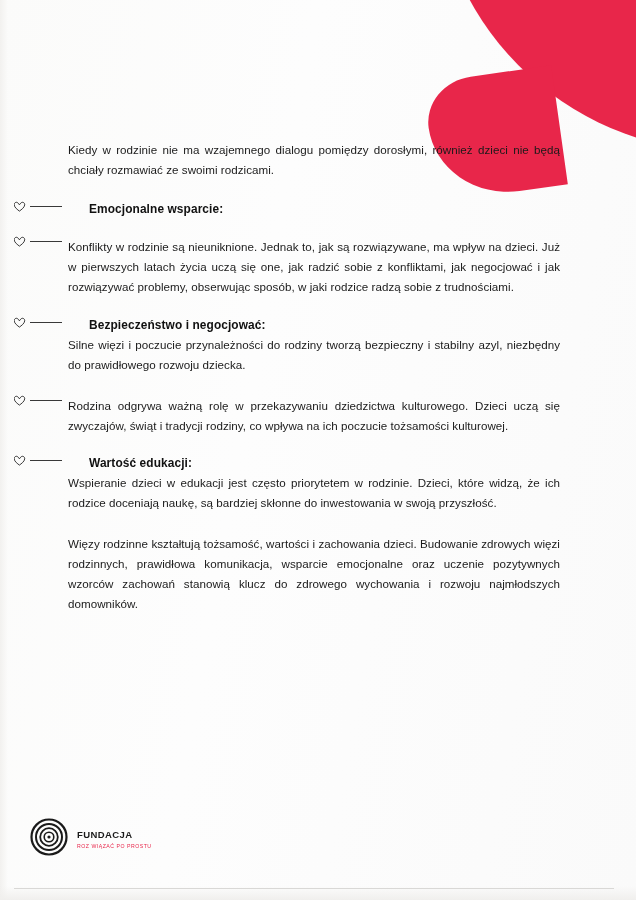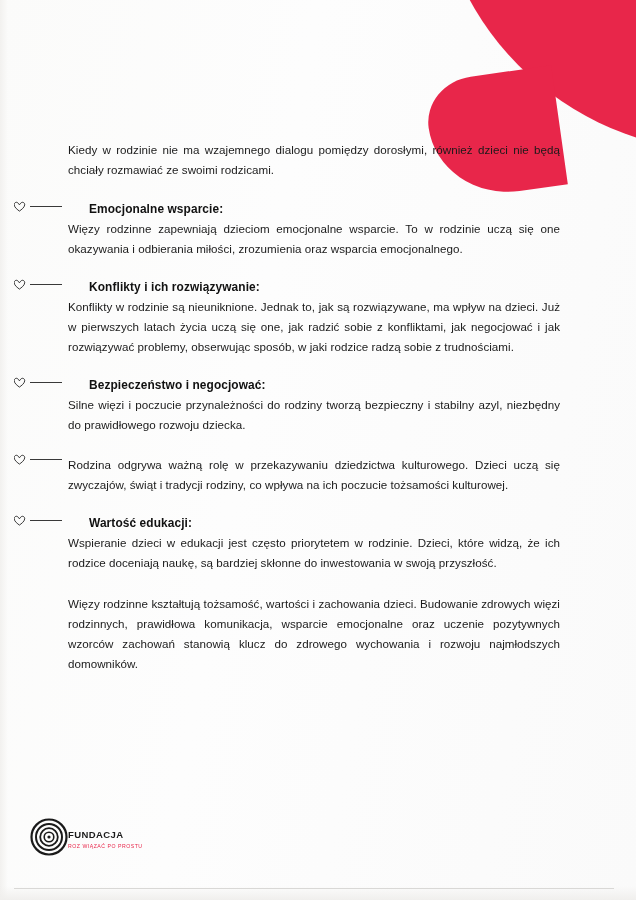--- a/index.html
+++ b/index.html
@@ -115,20 +115,21 @@
     margin-top: 12px;
   }
 
   
   .footer {
     position: absolute;
     left: 30px;
     bottom: 44px;
     display: flex;
     align-items: center;
+    gap: 9px;
   }
   .logo-mark {
     width: 38px;
     height: 38px;
     position: relative;
     flex: none;
   }
   .logo-text {
     line-height: 1.15;
   }
@@ -160,31 +161,29 @@
     <p class="intro">Kiedy w rodzinie nie ma wzajemnego dialogu pomiędzy dorosłymi, również dzieci nie będą chciały rozmawiać ze swoimi rodzicami.</p>
 
     <div class="section">
       <span class="bullet">
         <svg width="50" height="18" viewBox="0 0 50 18">
           <path d="M4.2 5.2c-1.6-1.9-4.2-0.6-4.0 1.7 0.2 2.6 3.5 4.9 5.2 6.2 1.8-1.3 5.1-3.6 5.3-6.2 0.2-2.3-2.4-3.6-4.0-1.7l-1.3 1.6z" fill="none" stroke="#222" stroke-width="0.9"></path>
           <line x1="16" y1="8.5" x2="48" y2="8.5" stroke="#222" stroke-width="0.9"></line>
         </svg>
       </span>
       <div class="section-head">Emocjonalne wsparcie:</div>
-      <p class="section-body">Więzy rodzinne zapewniają dzieciom emocjonalne wsparcie. To w rodzinie uczą się one okazywania i odbierania miłości, zrozumienia oraz wsparcia emocjonalnego.</p>
-    </div>
-
-    <div class="section">
-      <span class="bullet">
-        <svg width="50" height="18" viewBox="0 0 50 18">
-          <path d="M4.2 5.2c-1.6-1.9-4.2-0.6-4.0 1.7 0.2 2.6 3.5 4.9 5.2 6.2 1.8-1.3 5.1-3.6 5.3-6.2 0.2-2.3-2.4-3.6-4.0-1.7l-1.3 1.6z" fill="none" stroke="#222" stroke-width="0.9"></path>
-          <line x1="16" y1="8.5" x2="48" y2="8.5" stroke="#222" stroke-width="0.9"></line>
-        </svg>
-      </span>
-      <div class="section-head">Konflikty i ich rozwiązywanie:</div>
+    </div>
+
+    <div class="section">
+      <span class="bullet">
+        <svg width="50" height="18" viewBox="0 0 50 18">
+          <path d="M4.2 5.2c-1.6-1.9-4.2-0.6-4.0 1.7 0.2 2.6 3.5 4.9 5.2 6.2 1.8-1.3 5.1-3.6 5.3-6.2 0.2-2.3-2.4-3.6-4.0-1.7l-1.3 1.6z" fill="none" stroke="#222" stroke-width="0.9"></path>
+          <line x1="16" y1="8.5" x2="48" y2="8.5" stroke="#222" stroke-width="0.9"></line>
+        </svg>
+      </span>
       <p class="section-body">Konflikty w rodzinie są nieuniknione. Jednak to, jak są rozwiązywane, ma wpływ na dzieci. Już w pierwszych latach życia uczą się one, jak radzić sobie z konfliktami, jak negocjować i jak rozwiązywać problemy, obserwując sposób, w jaki rodzice radzą sobie z trudnościami.</p>
     </div>
 
     <div class="section">
       <span class="bullet">
         <svg width="50" height="18" viewBox="0 0 50 18">
           <path d="M4.2 5.2c-1.6-1.9-4.2-0.6-4.0 1.7 0.2 2.6 3.5 4.9 5.2 6.2 1.8-1.3 5.1-3.6 5.3-6.2 0.2-2.3-2.4-3.6-4.0-1.7l-1.3 1.6z" fill="none" stroke="#222" stroke-width="0.9"></path>
           <line x1="16" y1="8.5" x2="48" y2="8.5" stroke="#222" stroke-width="0.9"></line>
         </svg>
       </span>

